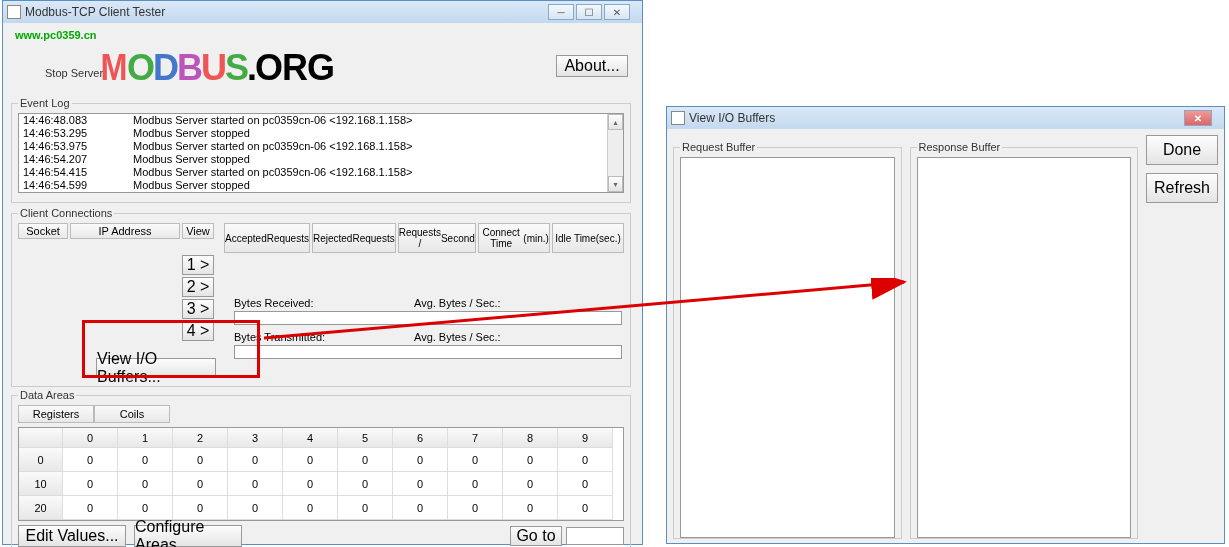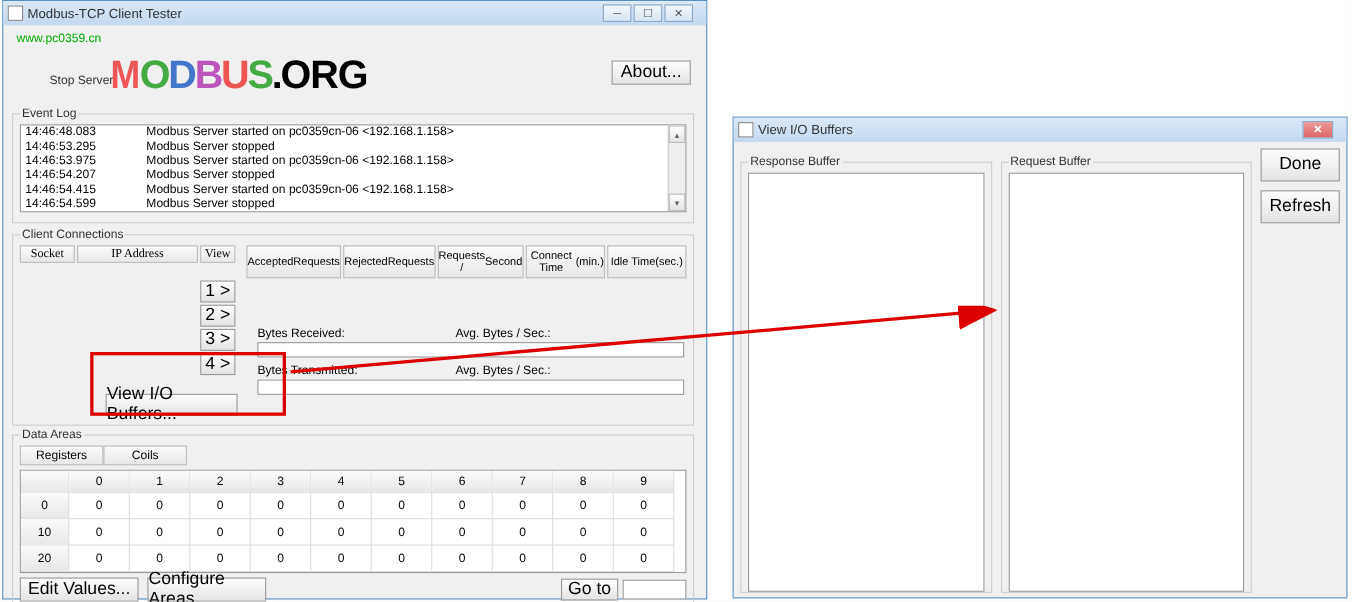--- a/index.html
+++ b/index.html
@@ -12,21 +12,21 @@
 .tb-btn { width: 28px; height: 16px; border: 1px solid #8aa9c8; background: linear-gradient(#f4f8fc,#d7e5f3); margin-left: 2px; display:flex; align-items:center; justify-content:center; font-size:10px; color:#555;}
 .tb-btn.short{width:26px}
 .tb-close{ background: linear-gradient(#ef9a9a,#d66); color:#fff; font-weight:bold;}
 
 
 .w1 { left: 2px; top: 0; width: 641px; height: 545px; }
 .w1-body{ padding: 4px 6px; position:relative; }
 
 .wm-overlay{position:absolute; left:12px; top:6px; z-index:3; pointer-events:none;}
 .wm-cn{font-size:22px; font-weight:bold; font-style:italic; color:#08b; text-shadow:0 0 2px #fff;}
-.wm-url{font-size:11px; color:#0a0; font-weight:normal;text-align:right;}
+.wm-url{font-size:11px; color:#0a0; font-weight:bold;text-align:right;}
 
 .stop-srv{position:absolute; left:42px; top:44px; font-size:11px; color:#333;}
 .modbus-logo{position:absolute; left:96px; top:24px; font-family: Arial Black, sans-serif; font-size:36px; font-weight:900; letter-spacing:-2px;}
 .modbus-logo .m{color:#e55; display:inline-block; transform:scaleX(0.9);}
 .modbus-logo .o{color:#4a4; display:inline-block;}
 .modbus-logo .d{color:#47c;}
 .modbus-logo .b{color:#b5b; display:inline-block;}
 .modbus-logo .u{color:#e55;}
 .modbus-logo .s{color:#4a4; display:inline-block;}
 .modbus-logo .dot{color:#000; display:inline-block;}
@@ -40,21 +40,21 @@
 .fieldset-event{ position:absolute; left:8px; top:68px; width:620px; height:106px;}
 .event-log{ background:#fff; border:1px solid #999; height:80px; overflow:hidden; position:relative; font-size:11px;}
 .event-row{ display:flex; padding:0 4px; line-height:13px;}
 .event-row .ts{ width:110px;}
 .event-scroll{ position:absolute; right:0; top:0; bottom:0; width:16px; background:#eee; border-left:1px solid #ccc;}
 .event-scroll .arr{height:16px; background:linear-gradient(#fdfdfd,#e4e4e4); border:1px solid #bbb; display:flex;align-items:center;justify-content:center;font-size:8px;color:#666;}
 .event-scroll .track{height:calc(100% - 32px);}
 
 .fieldset-conn{ position:absolute; left:8px; top:178px; width:620px; height:180px;}
 .conn-row{display:flex; gap:2px;}
-.col-head{ height:16px; display:flex; align-items:center; justify-content:center; border:1px solid #bbb; background:linear-gradient(#fafafa,#e8e8e8); font-size:11px;font-family:Liberation Serif, serif;}
+.col-head{ height:16px; display:flex; align-items:center; justify-content:center; border:1px solid #bbb; background:linear-gradient(#fafafa,#e8e8e8); font-size:11px;}
 .col-socket{width:50px;} .col-ip{width:110px;} .col-view{width:32px;}
 .stat-head{flex:1; display:flex; flex-direction:row; align-items:center; justify-content:center; height:30px; border:1px solid #bbb; background:linear-gradient(#fafafa,#e8e8e8); font-size:10px; line-height:11px; text-align:center;}
 .view-btn{ width:32px; height:20px; margin-top:2px;}
 
 .stats-right{position:absolute; left:222px; top:76px; right:8px;}
 .sr-line{ display:flex; margin-top:2px; font-size:11px;}
 .sr-label{ width:180px;} .sr-label2{width:120px;}
 .sr-bar{ border:1px solid #999; height:14px; flex:1; background:#fff; margin-top:2px;}
 
 .io-btn{position:absolute; left:84px; bottom:8px; width:120px; height:20px;}
@@ -285,25 +285,25 @@
 
 <div class="window w2">
   <div class="titlebar">
     <div class="icon"></div>
     <span>View I/O Buffers</span>
     <div class="spacer"></div>
     <div class="tb-btn tb-close">✕</div>
   </div>
   <div class="w2-body">
     <fieldset class="buf-field">
+      <legend>Request Buffer</legend>
+      <div class="buf-inner"></div>
+    </fieldset>
+    <fieldset class="buf-field">
       <legend>Response Buffer</legend>
-      <div class="buf-inner"></div>
-    </fieldset>
-    <fieldset class="buf-field">
-      <legend>Request Buffer</legend>
       <div class="buf-inner"></div>
     </fieldset>
     <div class="w2-right">
       <div class="btn">Done</div>
       <div class="btn">Refresh</div>
     </div>
   </div>
 </div>
 
 </body></html>

